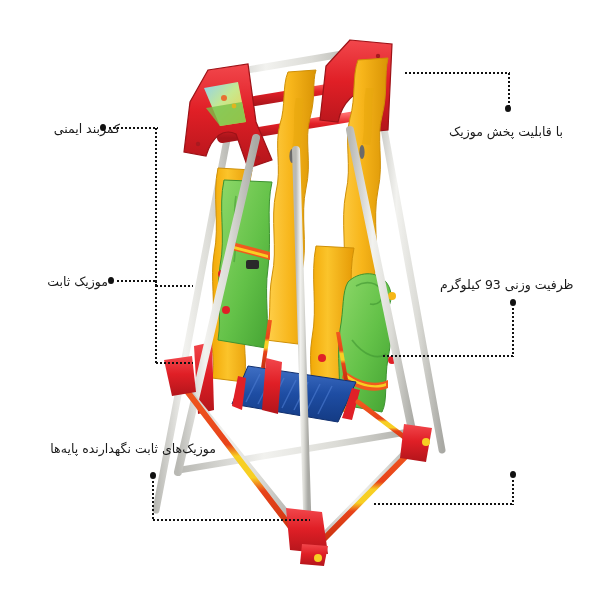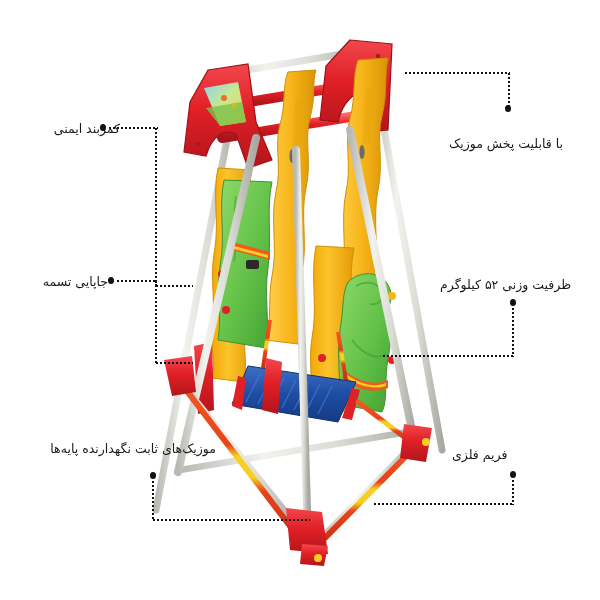--- a/index.html
+++ b/index.html
@@ -245,39 +245,38 @@
       <circle cx="198" cy="548" r="4" fill="#f7cf23"></circle>
     </g>
   </svg>
 
   <div class="label leftcol" style="left:20px; top:121px; width:100px;">کمربند ایمنی</div>
   <div class="enddot" style="left:100px; top:124px;"></div>
   <div class="dot-h" style="left:108px; top:127px; width:50px;"></div>
   <div class="dot-v" style="left:155px; top:127px; height:160px;"></div>
   <div class="dot-h" style="left:155px; top:285px; width:38px;"></div>
 
-  <div class="label leftcol" style="left:24px; top:274px; width:84px;">جاپایی تسمه</div>
+  <div class="label leftcol" style="left:24px; top:274px; width:84px;">موزیک ثابت</div>
   <div class="enddot" style="left:108px; top:277px;"></div>
   <div class="dot-h" style="left:116px; top:280px; width:40px;"></div>
   <div class="dot-v" style="left:155px; top:280px; height:83px;"></div>
   <div class="dot-h" style="left:155px; top:362px; width:38px;"></div>
 
   <div class="label leftcol" style="left:16px; top:441px; width:200px;">موزیک‌های ثابت نگهدارنده پایه‌ها</div>
   <div class="enddot" style="left:150px; top:472px;"></div>
   <div class="dot-v" style="left:152px; top:480px; height:40px;"></div>
   <div class="dot-h" style="left:152px; top:519px; width:158px;"></div>
 
   <div class="dot-h" style="left:404px; top:72px; width:106px;"></div>
   <div class="dot-v" style="left:508px; top:72px; height:36px;"></div>
   <div class="enddot" style="left:505px; top:105px;"></div>
-  <div class="label rightcol" style="left:449px; top:124px; width:150px;margin-top:12px;">با قابلیت پخش موزیک</div>
-
-  <div class="label rightcol" style="left:440px; top:277px; width:160px;">ظرفیت وزنی ۲۵ کیلوگرم</div>
+  <div class="label rightcol" style="left:449px; top:124px; width:150px;">با قابلیت پخش موزیک</div>
+
+  <div class="label rightcol" style="left:440px; top:277px; width:160px;">ظرفیت وزنی 39 کیلوگرم</div>
   <div class="enddot" style="left:510px; top:299px;"></div>
   <div class="dot-v" style="left:512px; top:307px; height:50px;"></div>
   <div class="dot-h" style="left:382px; top:355px; width:132px;"></div>
 
-  <div class="label rightcol" style="left:452px; top:447px; width:120px;">فریم فلزی</div>
   <div class="enddot" style="left:510px; top:471px;"></div>
   <div class="dot-v" style="left:512px; top:479px; height:26px;"></div>
   <div class="dot-h" style="left:373px; top:503px; width:141px;"></div>
 
 </div>
 
 </body></html>

